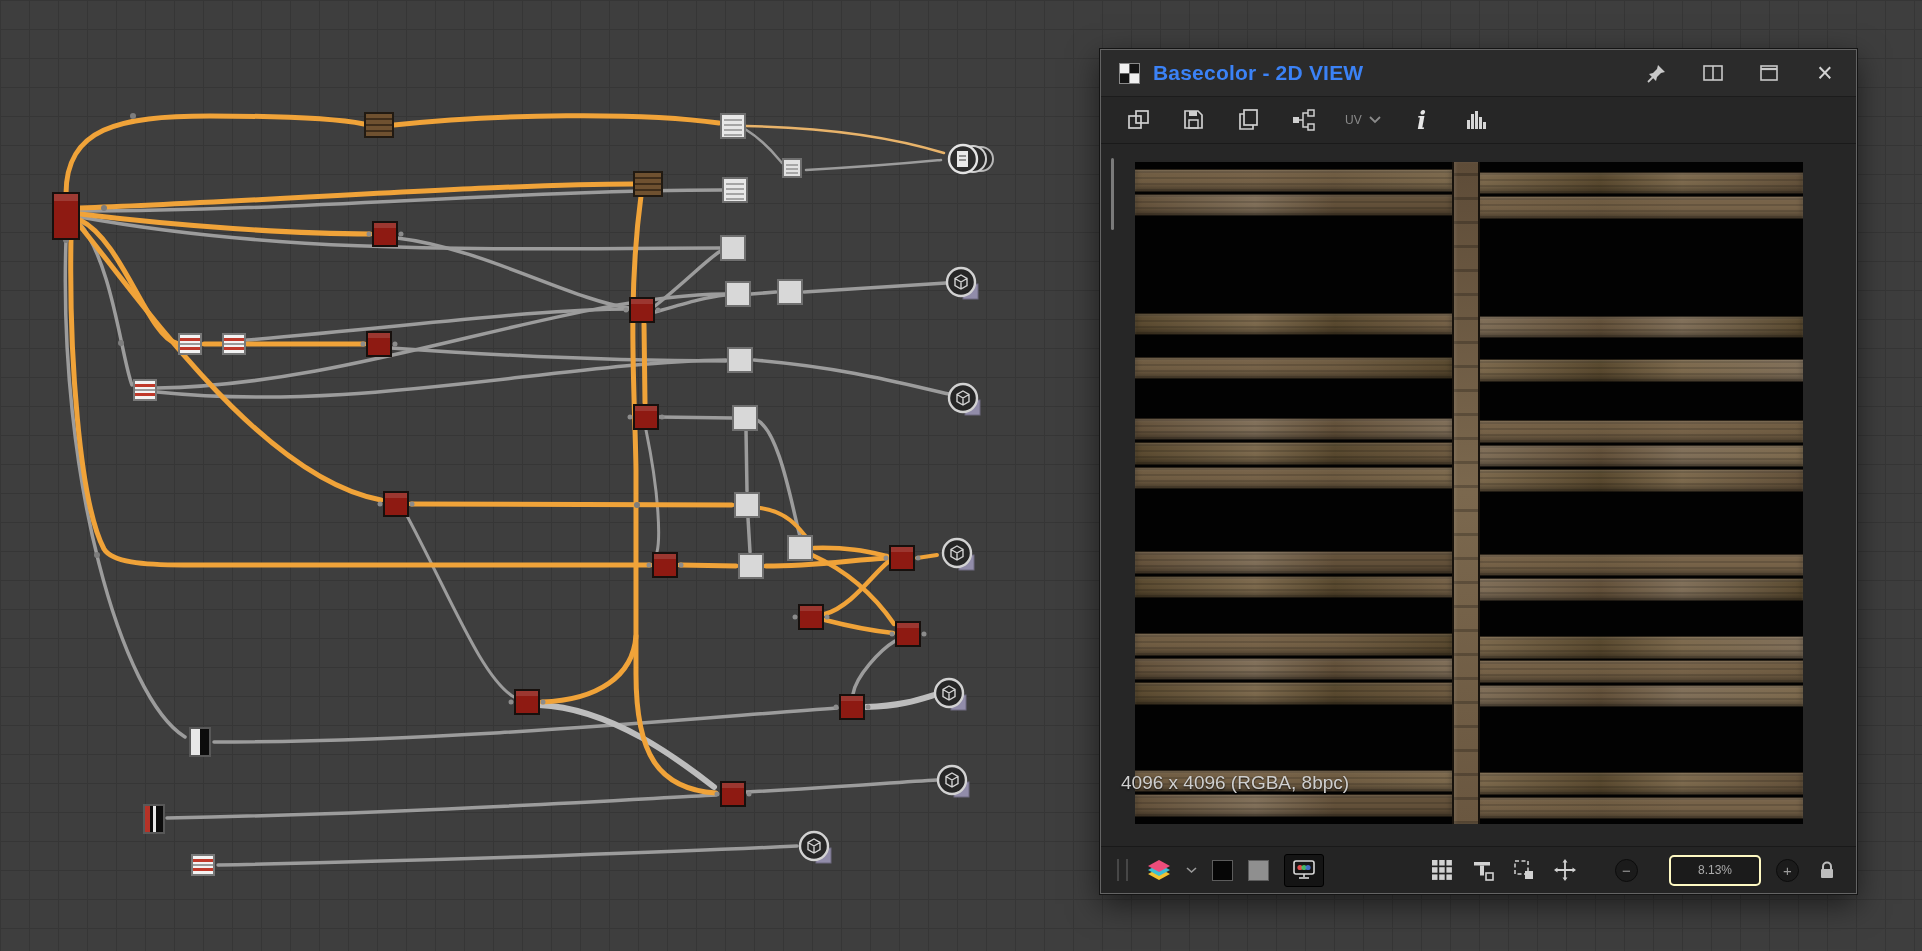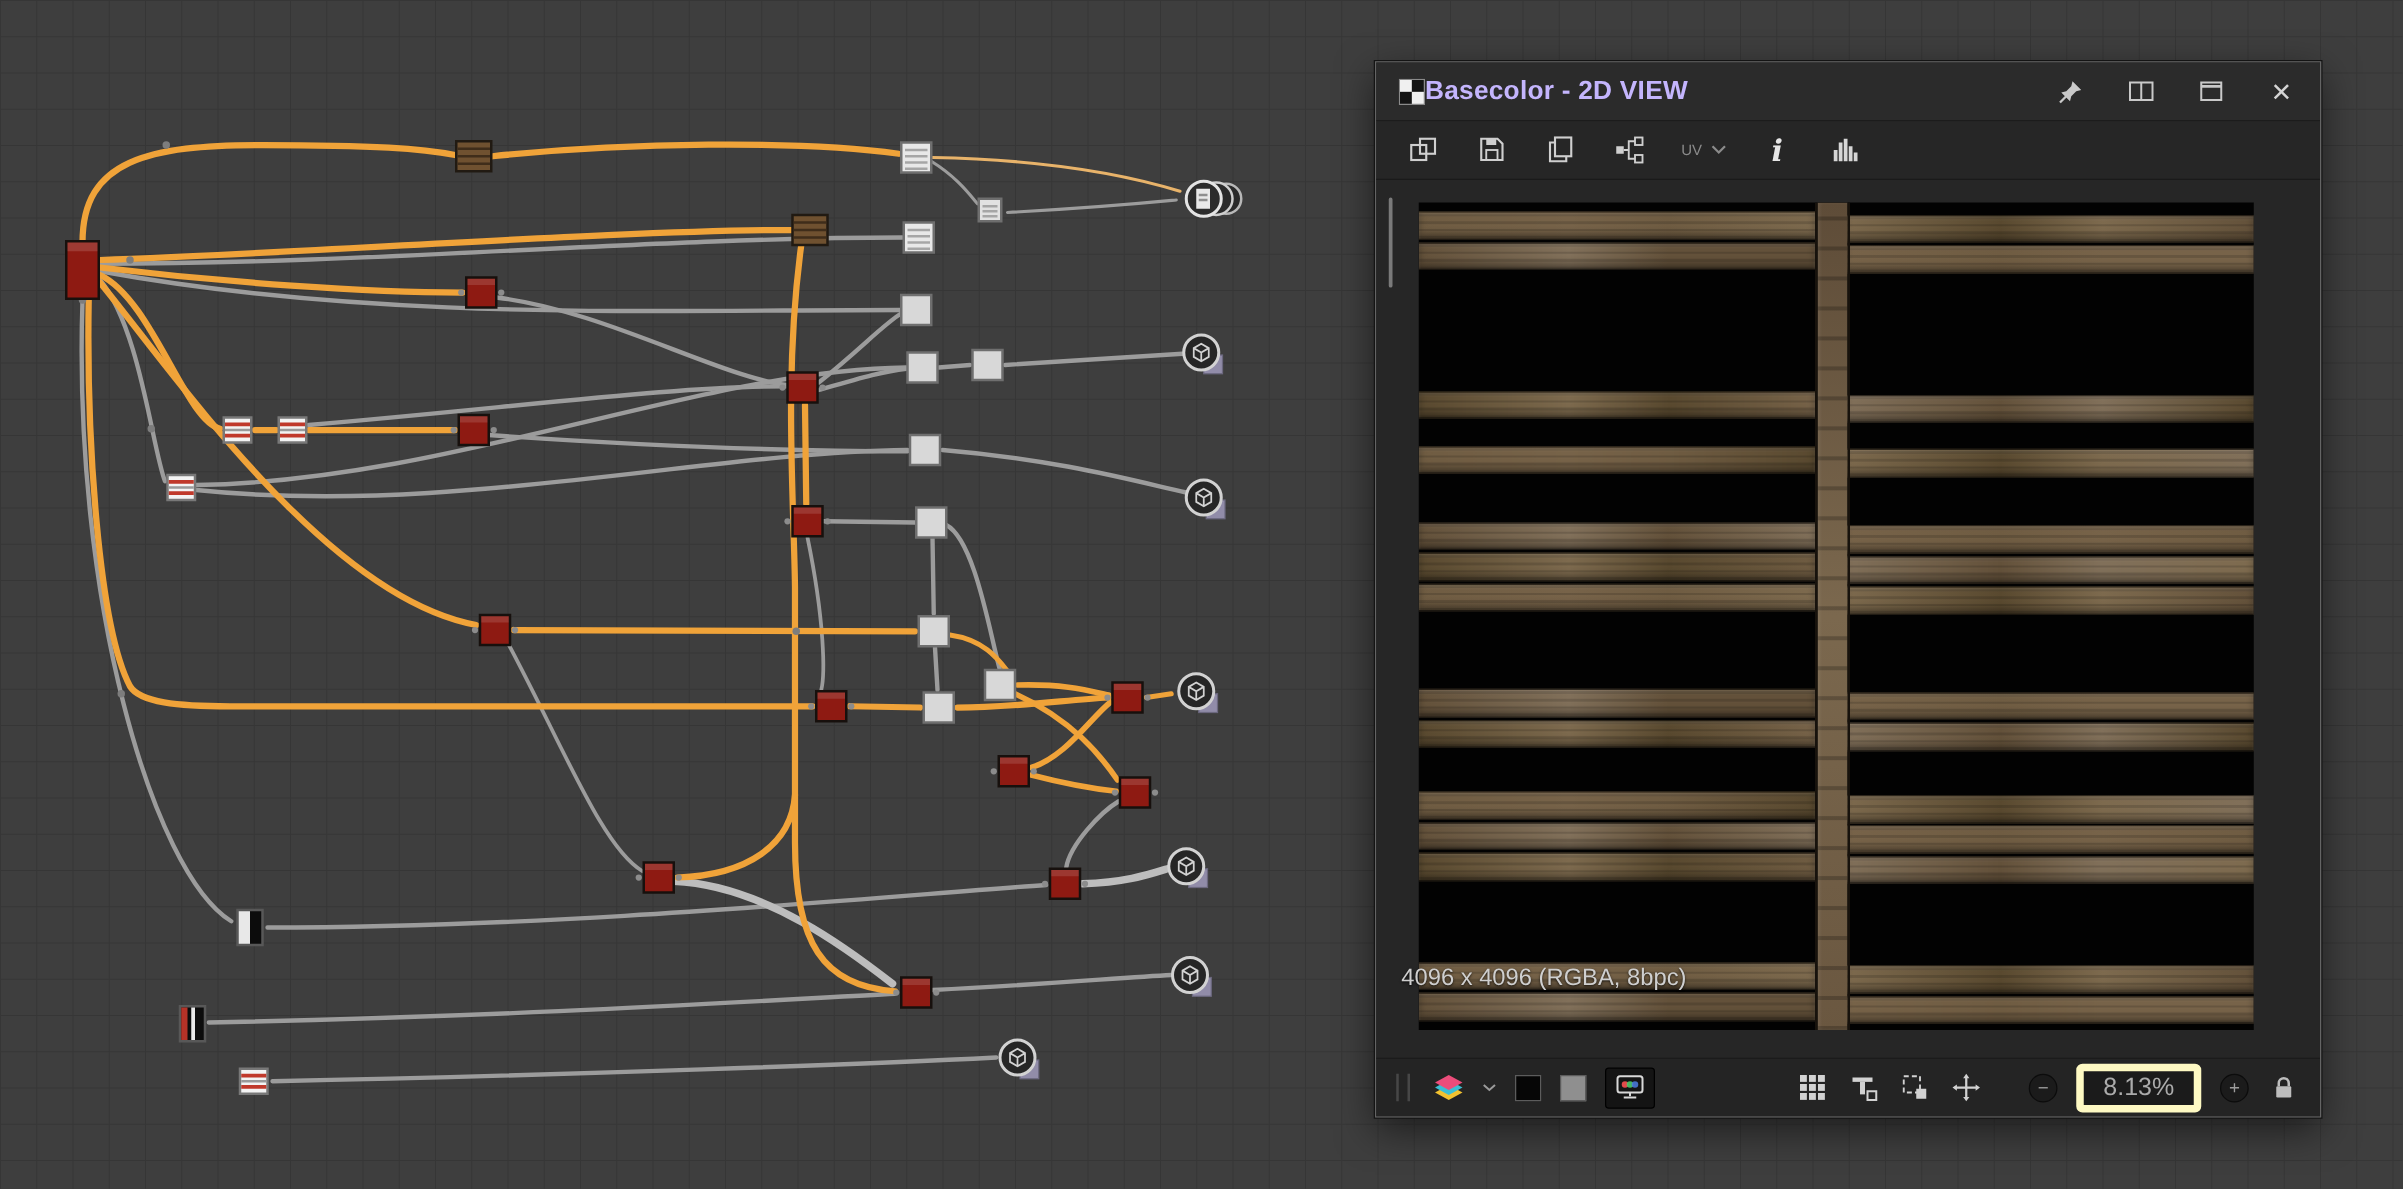--- a/index.html
+++ b/index.html
@@ -20,21 +20,21 @@
   .panel{
     position:absolute;left:1100px;top:49px;width:755px;height:843px;
     background:#262626;border:1px solid #646464;
     box-shadow:0 0 0 1px #141414, 0 10px 30px rgba(0,0,0,.55);
     display:flex;flex-direction:column;
   }
   .titlebar{
     height:46px;flex:0 0 46px;display:flex;align-items:center;
     padding:0 18px;background:#2b2b2b;border-bottom:1px solid #1c1c1c;
   }
-  .titlebar .title{margin-left:0;font-size:21px;font-weight:bold;color:#c4b5fd;letter-spacing:.2px;}
+  .titlebar .title{margin-left:13px;font-size:21px;font-weight:bold;color:#3b82f6;letter-spacing:.2px;}
   .tb-icons{margin-left:auto;display:flex;align-items:center;gap:30px;}
   .tb-icons .ic{width:26px;height:26px;display:flex;align-items:center;justify-content:center;cursor:default;}
   .close-x{font-size:27px;color:#d4d4d4;line-height:26px;}
 
   .toolbar{
     height:46px;flex:0 0 46px;display:flex;align-items:center;gap:27px;
     padding:0 24px;background:#262626;border-bottom:1px solid #1a1a1a;
   }
   .toolbar .ic{width:28px;height:28px;display:flex;align-items:center;justify-content:center;}
   .uv-drop{display:flex;align-items:center;gap:7px;color:#8a8a8a;font-size:12px;}
@@ -71,22 +71,22 @@
   .swatch{width:19px;height:19px;border:1px solid #5c5c5c;}
   .sw-black{background:#060606;}
   .sw-gray{background:#8f8f8f;}
   .disp-btn{width:38px;height:31px;background:#141414;border:1px solid #000;border-radius:3px;
     display:flex;align-items:center;justify-content:center;}
   .sb-ic{width:26px;height:26px;display:flex;align-items:center;justify-content:center;}
   .push{margin-left:auto;}
   .zgap{margin-left:22px;}
   .round-btn{width:21px;height:21px;border-radius:50%;background:#1b1b1b;border:1px solid #0c0c0c;
     color:#9c9c9c;font-size:15px;display:flex;align-items:center;justify-content:center;line-height:1;}
-  .zoom-field{width:88px;height:27px;background:#1b1b1b;border:6px solid #fef9c3;border-radius:5px;
-    color:#ababab;font-size:20px;display:flex;align-items:center;justify-content:center;}
+  .zoom-field{width:88px;height:27px;background:#1b1b1b;border:2px solid #fef9c3;border-radius:5px;
+    color:#ababab;font-size:12px;display:flex;align-items:center;justify-content:center;margin-left:16px;}
 </style>
 </head>
 <body>
 
 <div class="canvas">
   <svg width="1100" height="951" viewBox="0 0 1100 951">
       <path d="M 80 211 C 300 211 520 190 722 190" fill="none" stroke="#9c9c9c" stroke-width="3.5" stroke-linecap="round" stroke-linejoin="round"></path>
       <path d="M 80 217 C 300 257 520 248 720 248" fill="none" stroke="#9c9c9c" stroke-width="3.5" stroke-linecap="round" stroke-linejoin="round"></path>
       <path d="M 397 238 C 482 248 572 300 629 308" fill="none" stroke="#9c9c9c" stroke-width="3.5" stroke-linecap="round" stroke-linejoin="round"></path>
       <path d="M 247 340 C 420 325 540 309 629 309" fill="none" stroke="#9c9c9c" stroke-width="3.5" stroke-linecap="round" stroke-linejoin="round"></path>

